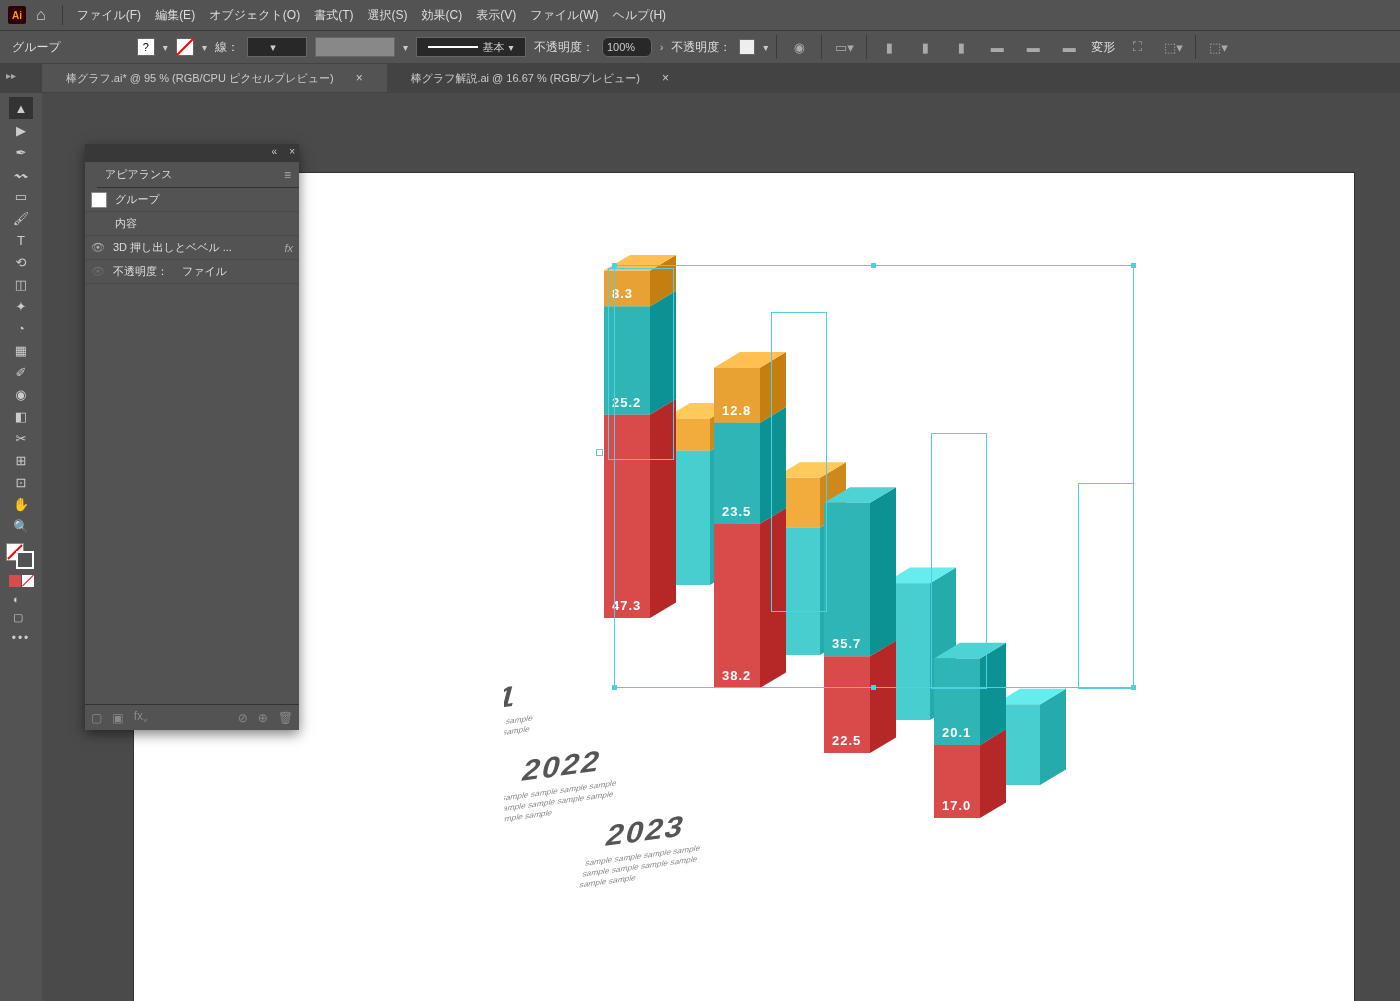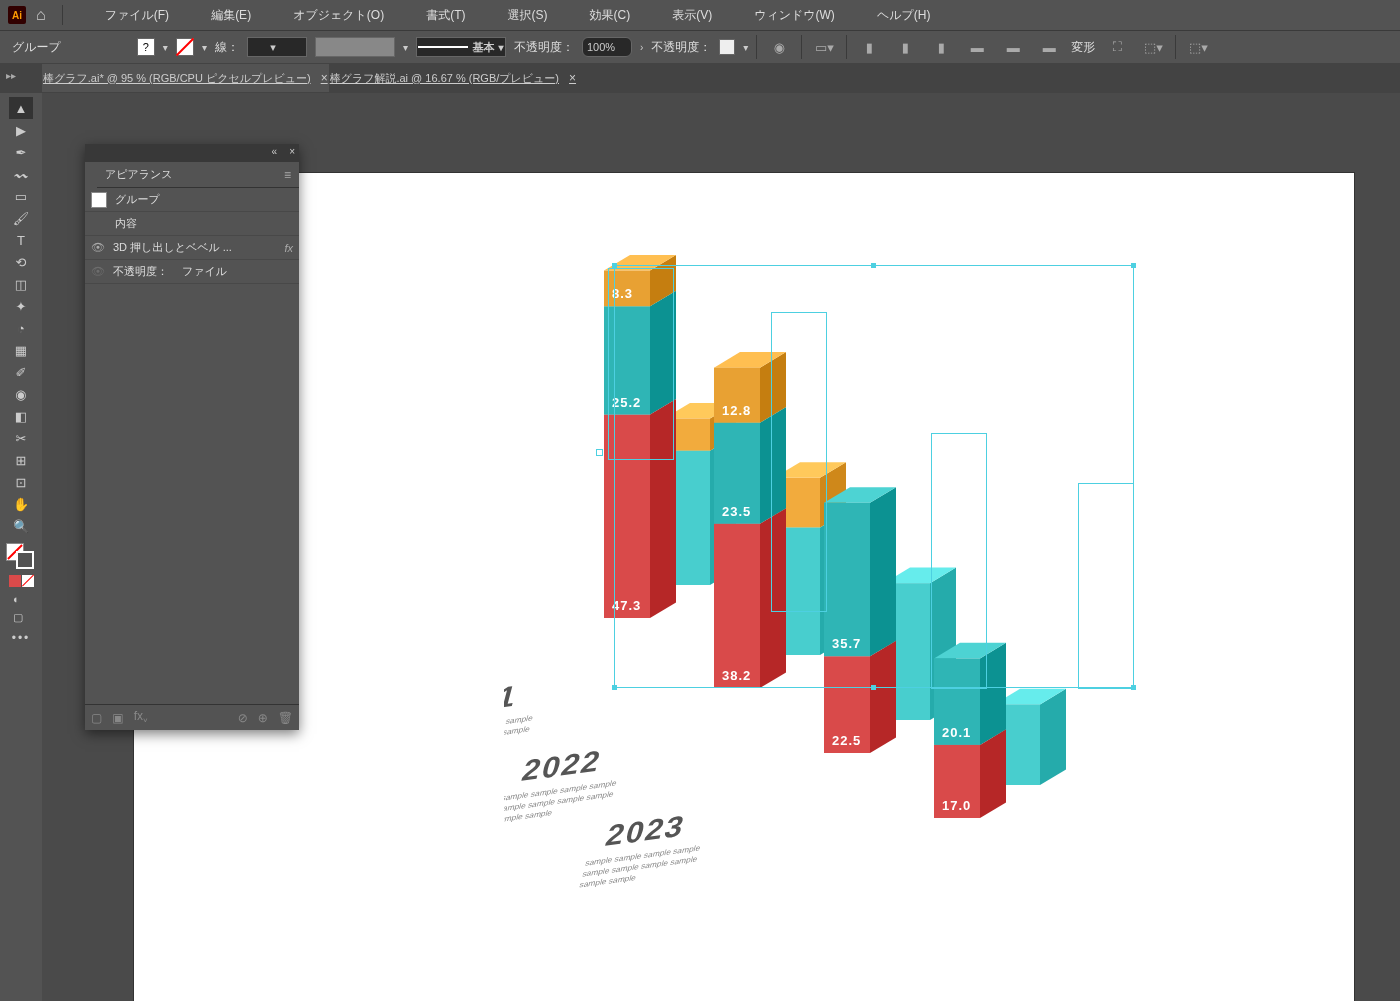--- a/index.html
+++ b/index.html
@@ -3,40 +3,40 @@
 <meta charset="utf-8">
 <style>
 * { margin: 0; padding: 0; box-sizing: border-box; font-family: "Hiragino Kaku Gothic ProN", "メイリオ", sans-serif; }
 body { background: #4a4a4a; overflow: hidden; width: 1400px; height: 1001px; position: relative; }
 
 
 .menubar { height: 30px; background: #535353; display: flex; align-items: center; padding: 0 8px; gap: 2px; }
 .menubar .app-icon { width: 18px; height: 18px; background: #310000; color: #ff9a00; font-size: 10px; font-weight: bold; display: flex; align-items: center; justify-content: center; border-radius: 2px; }
 .menubar .home-icon { color: #ccc; margin: 0 8px; }
 .menubar .sep { width: 1px; height: 20px; background: #3a3a3a; margin: 0 6px; }
-.menubar .menu-item { color: #ddd; font-size: 12px; padding: 0 6px; cursor: pointer; margin-left: 28px; }
+.menubar .menu-item { color: #ddd; font-size: 12px; padding: 0 6px; cursor: pointer; }
 
 
 .controlbar { height: 33px; background: #535353; border-top: 1px solid #3a3a3a; display: flex; align-items: center; padding: 0 12px; gap: 8px; }
 .controlbar .label { color: #ddd; font-size: 12px; }
 .controlbar .dropdown { background: #282828; border: 1px solid #666; height: 20px; color: #ccc; font-size: 11px; padding: 0 4px; display: flex; align-items: center; }
 .controlbar .swatch-q { width: 18px; height: 18px; background: #fff; display: flex; align-items: center; justify-content: center; font-size: 11px; color: #000; border: 1px solid #666; }
 .controlbar .no-fill { width: 18px; height: 18px; background: #fff; position: relative; border: 1px solid #666; }
 .controlbar .no-fill::after { content: ''; position: absolute; width: 24px; height: 2px; background: red; transform: rotate(-45deg); top: 7px; left: -4px; }
 .controlbar .stroke-weight { width: 60px; }
 .controlbar .color-box { width: 80px; height: 20px; background: #888; border: 1px solid #666; }
-.controlbar .profile { width: 90px; height: 20px; background: #282828; border: 1px solid #666; display: flex; align-items: center; justify-content: center; font-weight: bold; }
+.controlbar .profile { width: 110px; height: 20px; background: #282828; border: 1px solid #666; display: flex; align-items: center; justify-content: center; }
 .controlbar .profile-line { width: 50px; height: 2px; background: #fff; }
 .controlbar .btn-icon { width: 28px; height: 24px; display: flex; align-items: center; justify-content: center; color: #aaa; font-size: 13px; }
 .controlbar .vr { width: 1px; height: 24px; background: #3a3a3a; }
 
 
 .tabbar { height: 30px; background: #434343; display: flex; align-items: center; padding-left: 42px; }
 .tabbar .expander { position: absolute; left: 6px; top: 70px; color: #aaa; font-size: 10px; }
-.tabbar .tab { height: 28px; display: flex; align-items: center; padding: 0 1px; color: #ccc; font-size: 11px; gap: 10px; text-decoration: underline; }
+.tabbar .tab { height: 28px; display: flex; align-items: center; padding: 0 24px; color: #ccc; font-size: 11px; gap: 22px; }
 .tabbar .tab.active { background: #535353; }
 .tabbar .tab .close { color: #ccc; font-size: 12px; }
 
 
 .main { display: flex; height: calc(100% - 93px); }
 .toolbar { width: 42px; background: #535353; display: flex; flex-direction: column; align-items: center; padding-top: 4px; gap: 0; }
 .toolbar .tool { width: 24px; height: 22px; display: flex; align-items: center; justify-content: center; color: #ccc; font-size: 13px; cursor: pointer; position: relative; }
 .toolbar .tool.selected { background: #333; }
 .toolbar .swatches { margin-top: 6px; width: 30px; height: 28px; position: relative; }
 .toolbar .swatches .fill { width: 18px; height: 18px; background: #fff; border: 1px solid #888; position: absolute; top: 0; left: 0; }
@@ -82,21 +82,21 @@
   <div class="app-icon">Ai</div>
   <div class="home-icon">⌂</div>
   <div class="sep"></div>
   <div class="menu-item">ファイル(F)</div>
   <div class="menu-item">編集(E)</div>
   <div class="menu-item">オブジェクト(O)</div>
   <div class="menu-item">書式(T)</div>
   <div class="menu-item">選択(S)</div>
   <div class="menu-item">効果(C)</div>
   <div class="menu-item">表示(V)</div>
-  <div class="menu-item">ウィンドウ(W)</div>
+  <div class="menu-item">ファイル(W)</div>
   <div class="menu-item">ヘルプ(H)</div>
 </div>
 
 <div class="controlbar">
   <div class="label">グループ</div>
   <div style="width:60px"></div>
   <div class="swatch-q">?</div>
   <div style="color:#ccc;font-size:10px;">▾</div>
   <div class="no-fill"></div>
   <div style="color:#ccc;font-size:10px;">▾</div>

